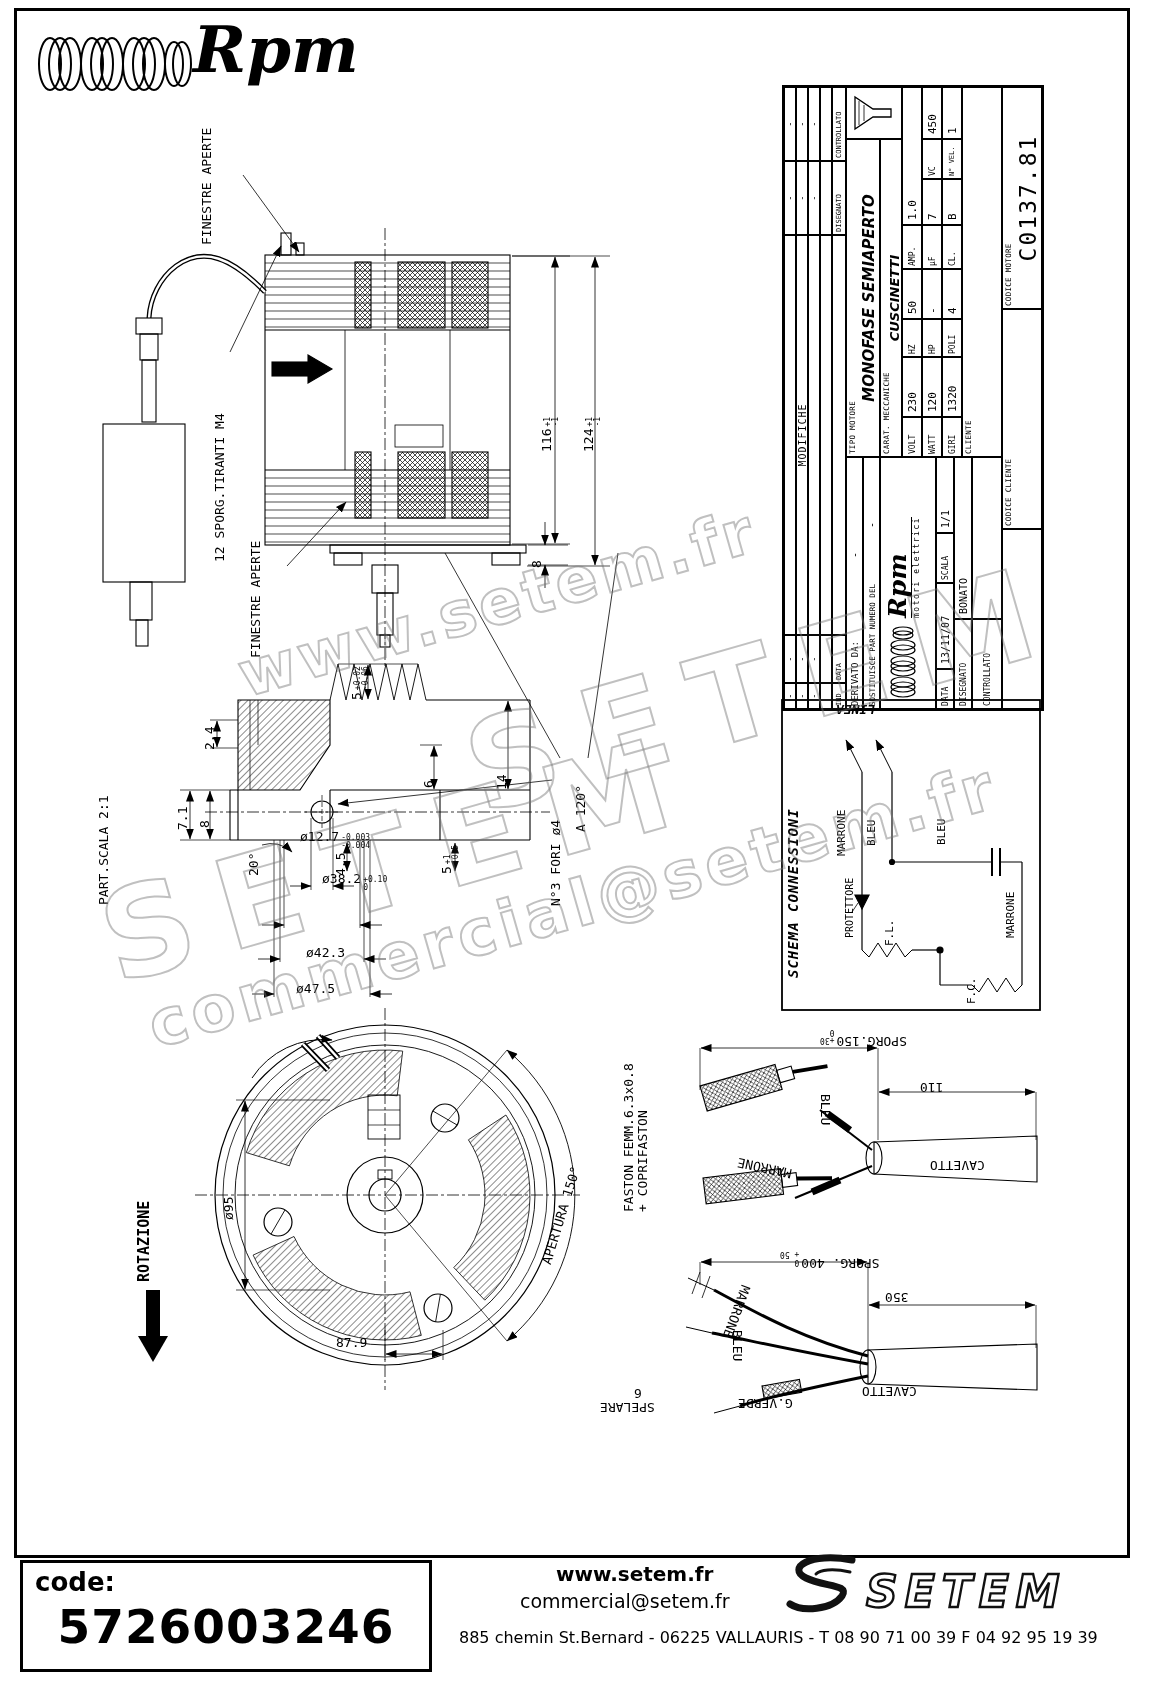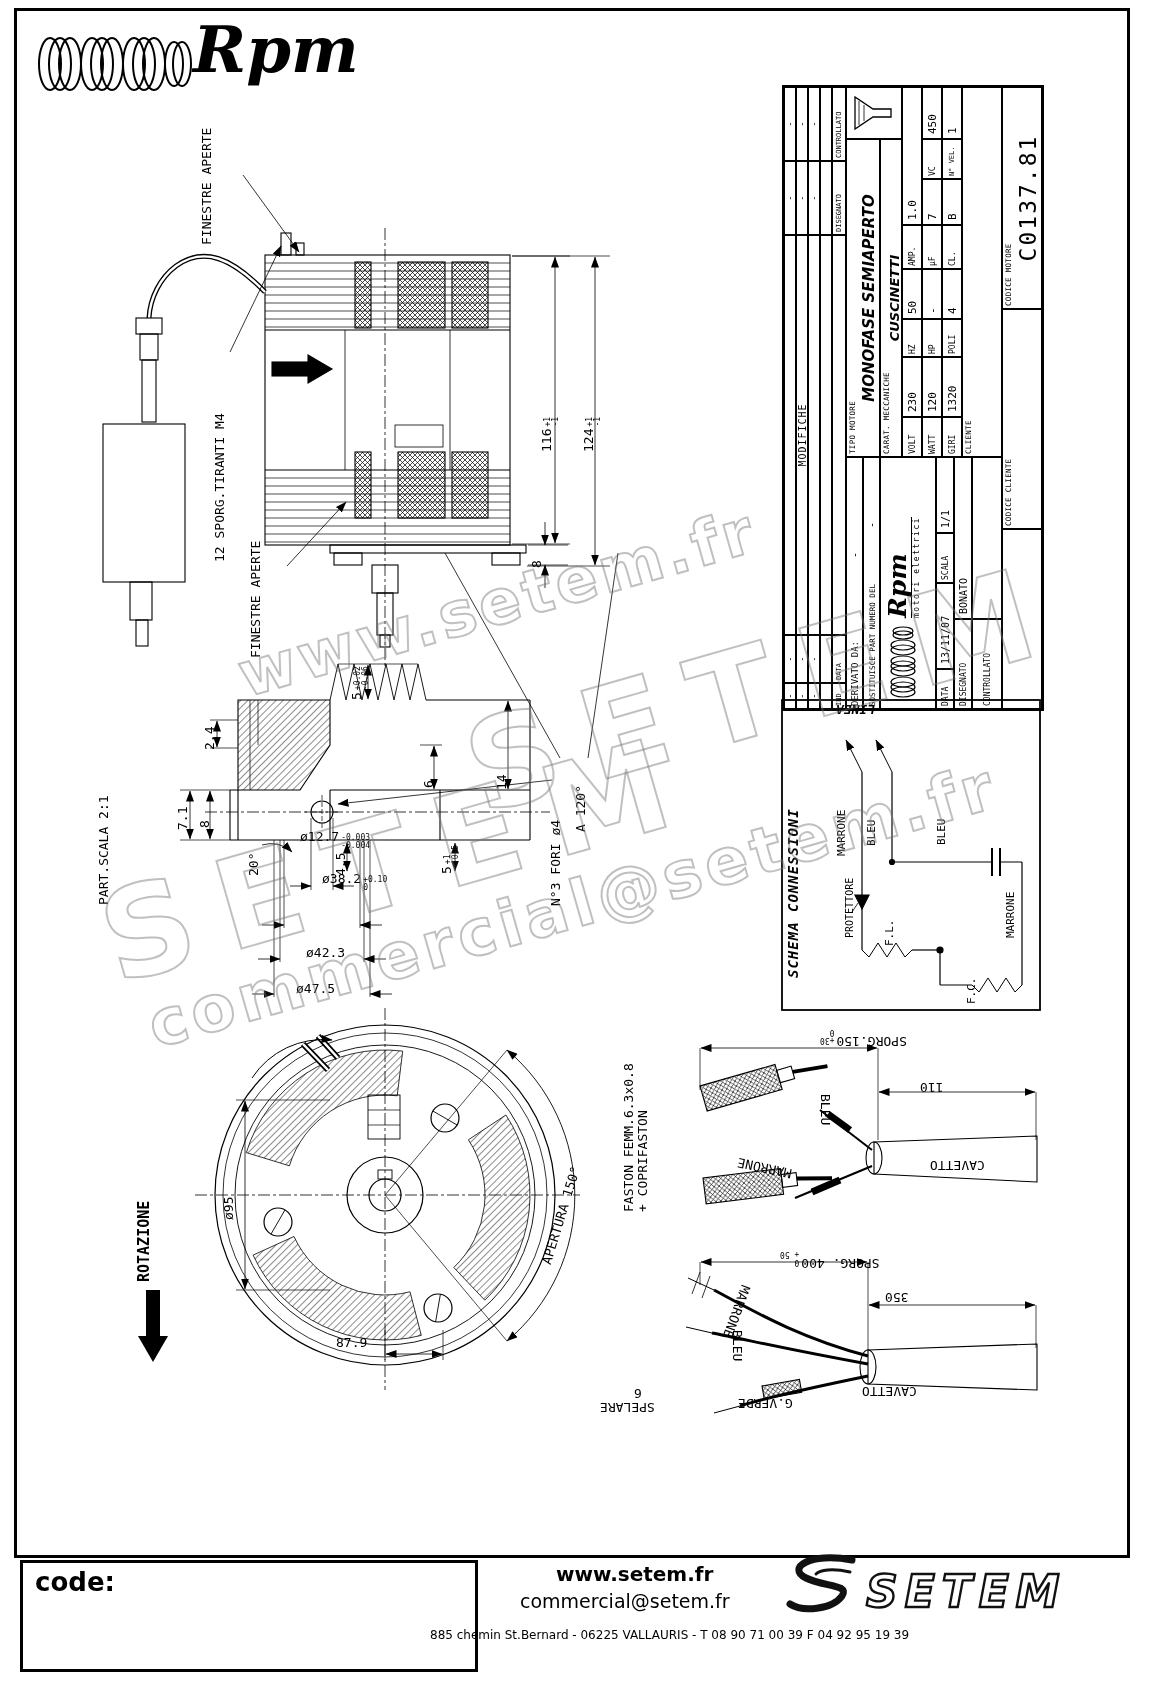--- a/index.html
+++ b/index.html
@@ -31,21 +31,21 @@
   .cell-dash{display:flex;align-items:center;justify-content:center;font-size:9px;}
   .cl{display:flex;align-items:center;padding-left:2px;font-size:8px;}
   .cv{display:flex;align-items:center;padding-left:4px;font-size:11px;}
   .bigval{display:flex;align-items:flex-end;justify-content:center;font-size:23px;letter-spacing:2px;padding-bottom:4px;}
   .ital{font-family:"DejaVu Sans",sans-serif;font-style:italic;font-weight:bold;}
   
   .wm{position:absolute;z-index:40;pointer-events:none;font-family:"DejaVu Sans",sans-serif;font-weight:bold;
       white-space:nowrap;color:rgba(255,255,255,0.04);-webkit-text-stroke:2px rgba(115,115,115,0.45);
       transform-origin:0 50%;}
   
-  .codebox{position:absolute;left:20px;top:1560px;width:458px;height:112px;border:3px solid #000;z-index:10;box-sizing:border-box;}
+  .codebox{position:absolute;left:20px;top:1560px;width:412px;height:112px;border:3px solid #000;z-index:10;box-sizing:border-box;}
   .codebox .k{position:absolute;left:12px;top:4px;font-family:"DejaVu Sans",sans-serif;font-weight:bold;font-size:26px;}
   .codebox .v{position:absolute;left:0;right:0;top:36px;text-align:center;font-family:"DejaVu Sans",sans-serif;
               font-weight:bold;font-size:47px;letter-spacing:1px;}
   .ftxt{position:absolute;z-index:10;font-family:"DejaVu Sans",sans-serif;}
   .setem-word{position:absolute;left:866px;top:1566px;z-index:10;font-family:"DejaVu Sans",sans-serif;
               font-style:italic;font-weight:900;font-size:44px;letter-spacing:7px;
               color:#fff;-webkit-text-stroke:2.4px #111;text-shadow:0 0 1px #111;}
 </style>
 </head>
 <body>
@@ -494,24 +494,25 @@
     </div>
   </div>
 
   <div class="wm" style="left:240px;top:640px;font-size:62px;letter-spacing:4px;transform:rotate(-16deg)">www.setem.fr</div>
   <div class="wm" style="left:105px;top:870px;font-size:125px;letter-spacing:28px;transform:rotate(-16deg)">SETEM</div>
   <div class="wm" style="left:470px;top:700px;font-size:125px;letter-spacing:28px;transform:rotate(-16deg)">SETEM</div>
   <div class="wm" style="left:150px;top:990px;font-size:64px;letter-spacing:5px;transform:rotate(-16deg)">commercial@setem.fr</div>
 
   <div class="codebox">
     <div class="k">code:</div>
+    <div class="v">5726003246</div>
   </div>
   <div class="ftxt b" style="left:556px;top:1562px;font-size:20px">www.setem.fr</div>
   <div class="ftxt" style="left:520px;top:1590px;font-size:19px">commercial@setem.fr</div>
-  <div class="ftxt" style="left:430px;top:1628px;font-size:12px">885 chemin St.Bernard  -  06225 VALLAURIS  -  T 08 90 71 00 39   F 04 92 95 19 39</div>
+  <div class="ftxt" style="left:459px;top:1628px;font-size:16px">885 chemin St.Bernard  -  06225 VALLAURIS  -  T 08 90 71 00 39   F 04 92 95 19 39</div>
   <svg class="layer" style="left:780px;top:1550px" width="86" height="66" viewBox="0 0 86 66">
     <g stroke="#111" fill="none" stroke-linecap="round">
       <path d="M72,10 C30,2 6,18 26,28 C44,37 70,34 62,46 C52,60 22,62 10,54" stroke-width="7"></path>
       <path d="M70,22 C52,18 40,20 36,24" stroke-width="3"></path>
     </g>
   </svg>
   <div class="setem-word">SETEM</div>
 
 </div>
 

